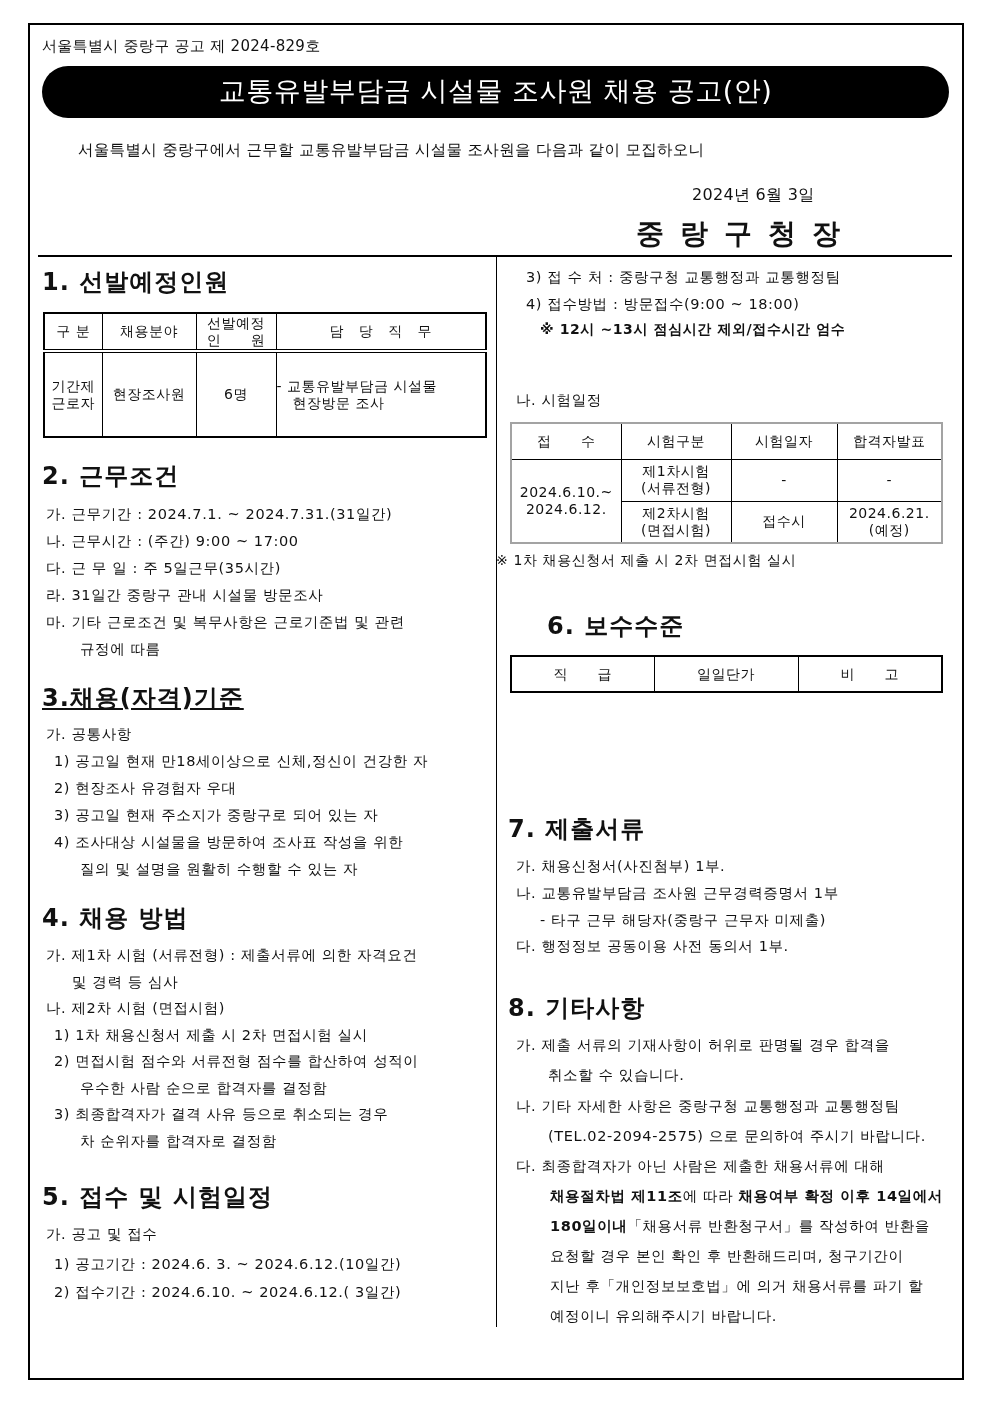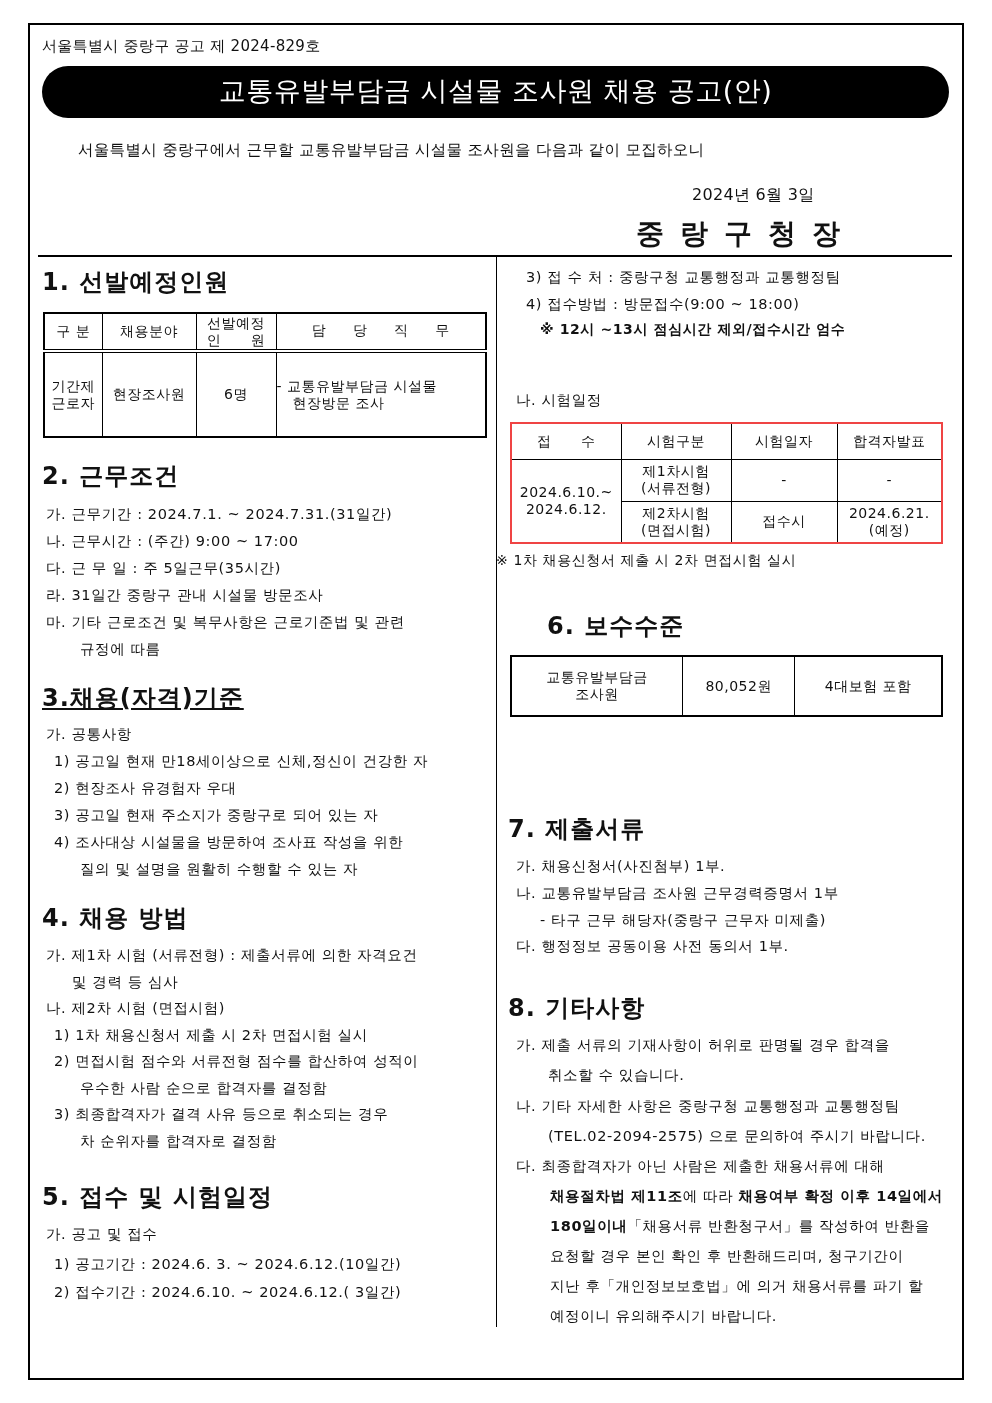--- a/index.html
+++ b/index.html
@@ -18,21 +18,21 @@
   .line { position: absolute; font-size: 14.5px; letter-spacing: 0.6px; white-space: nowrap; }
   .bold { font-weight: bold; }
 
   table { position: absolute; border-collapse: collapse; font-size: 14px; letter-spacing: 0.5px; }
   table td, table th { font-weight: normal; text-align: center; vertical-align: middle; border: 1px solid #000; line-height: 17px; }
   .t1 { left: 43px; top: 312px; width: 444px; border: 2px solid #000; }
   .t1 .hdr td { height: 38px; border-bottom: 4px double #000; }
   .t1 .row td { height: 86px; }
   .t1 td.dot { border-left: 1px dotted #000; }
   .t1 td.left { text-align: left; padding-left: 0; }
-  .t2 { left: 510px; top: 422px; width: 433px; border: 2px solid #ef4444; }
+  .t2 { left: 510px; top: 422px; width: 433px; border: 2px solid #a3a3a3; }
   .t2 td { height: 36px; }
   .t2 .r1 td, .t2 .r2 td { height: 42px; }
   .t3 { left: 510px; top: 655px; width: 433px; border: 2px solid #000; }
   .t3 .hdr td { height: 36px; }
   .t3 .row td { height: 60px; }
 </style>
 </head>
 <body>
 
 <div class="frame"></div>
@@ -50,21 +50,21 @@
 <div class="h" style="left:42px;top:266px;">1. 선발예정인원</div>
 <table class="t1">
   <tbody>
       <tr class="hdr">
     <td style="width:58px;">구 분</td>
     <td style="width:94px;">채용분야</td>
     <td style="width:80px;">
       <div>선발예정</div>
       <div style="white-space:pre;">인      원</div>
     </td>
-    <td style="white-space:pre;font-family:Liberation Mono, monospace;">담   당   직   무</td>
+    <td style="white-space:pre;">담   당   직   무</td>
   </tr>
   <tr class="row">
     <td>
       <div>기간제</div>
       <div>근로자</div>
     </td>
     <td>현장조사원</td>
     <td class="dot">6명</td>
     <td class="dot left">
       <div>- 교통유발부담금 시설물</div>
@@ -141,27 +141,24 @@
       <div>(예정)</div>
     </td>
   </tr>
 </tbody>
   </table>
 <div class="line" style="left:496px;top:552px;font-size:14px;">※ 1차 채용신청서 제출 시 2차 면접시험 실시</div>
 
 <div class="h" style="left:508px;top:610px;margin-left:39px;">6. 보수수준</div>
 <table class="t3">
   <tbody>
-  <tr class="row">
-    <td>
-      <div>교통유발부담금</div>
-      <div>조사원</div>
-    </td>
-    <td>80,052원</td>
-    <td>4대보험 포함</td>
+      <tr class="hdr">
+    <td style="width:143px;white-space:pre;">직      급</td>
+    <td style="width:144px;">일일단가</td>
+    <td style="white-space:pre;">비      고</td>
   </tr>
 </tbody>
   </table>
 
 <div class="h" style="left:508px;top:813px;">7. 제출서류</div>
 <div class="line" style="left:516px;top:857px;">가. 채용신청서(사진첨부) 1부.</div>
 <div class="line" style="left:516px;top:884px;">나. 교통유발부담금 조사원 근무경력증명서 1부</div>
 <div class="line" style="left:540px;top:911px;">- 타구 근무 해당자(중랑구 근무자 미제출)</div>
 <div class="line" style="left:516px;top:937px;">다. 행정정보 공동이용 사전 동의서 1부.</div>
 

